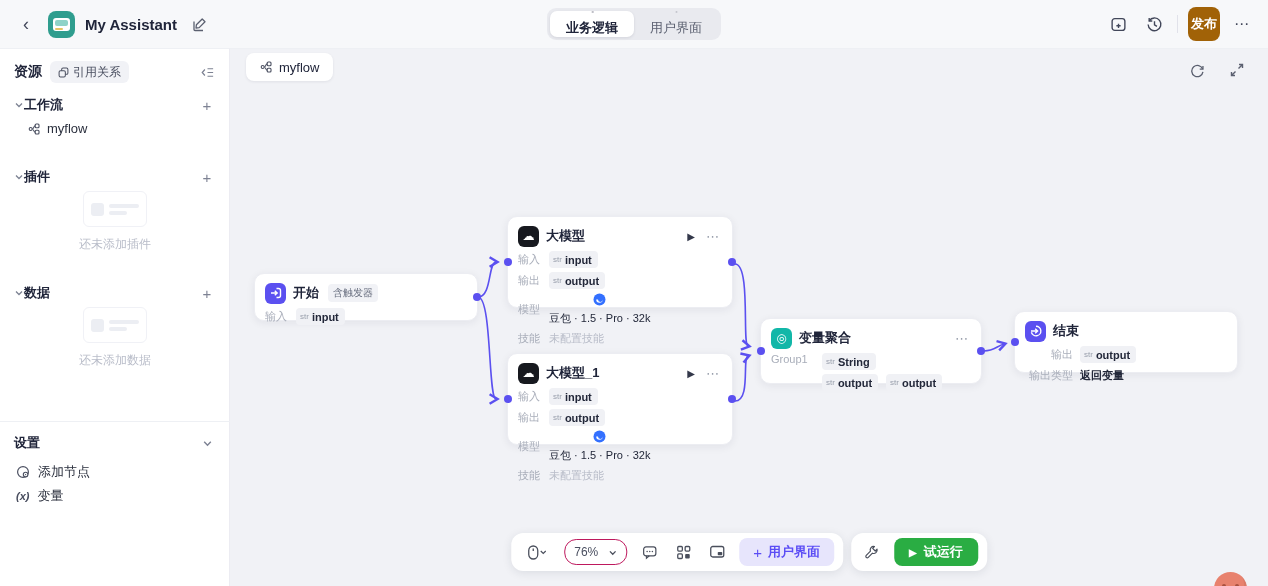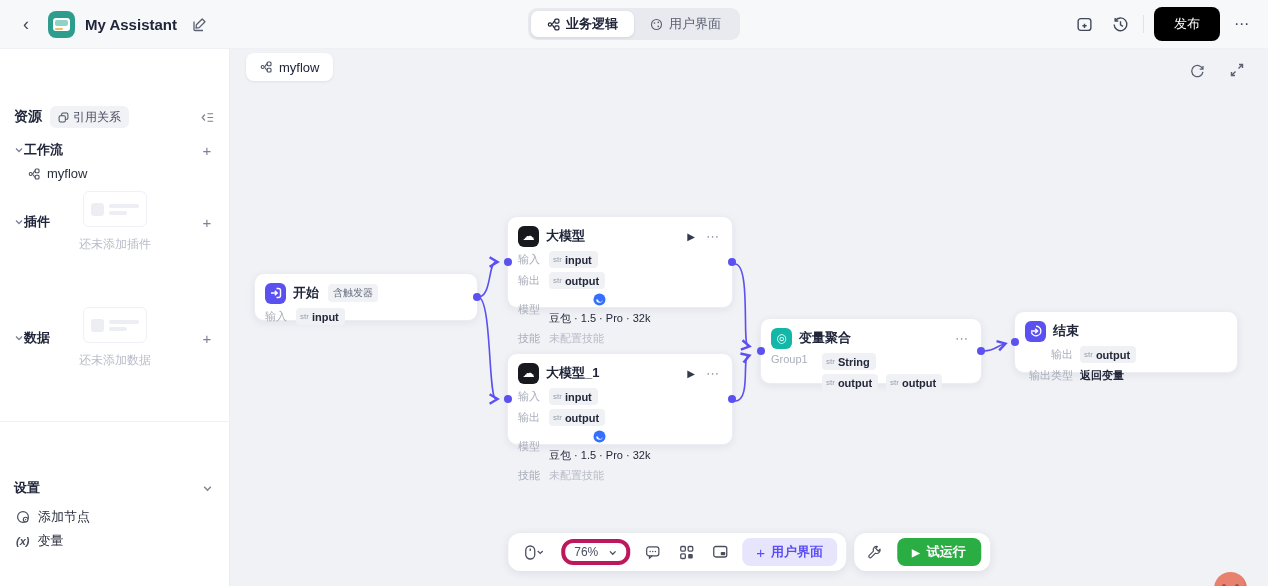--- a/index.html
+++ b/index.html
@@ -13,32 +13,32 @@
     font-size:18px; color:#42475a; cursor:pointer; }
   .app-icon { width:27px; height:27px; border-radius:8px; background:#2f9d8e; display:flex; align-items:center; justify-content:center; }
   .app-icon .inner { width:17px; height:13px; background:#fff; border-radius:3px; position:relative; overflow:hidden; }
   .app-icon .inner::before { content:""; position:absolute; left:2px; top:2px; width:13px; height:6px; background:#8fd3c8; border-radius:2px; }
   .app-icon .inner::after { content:""; position:absolute; left:2px; bottom:1px; width:8px; height:2px; background:#e4c465; border-radius:1px; }
   .app-title { font-size:15px; font-weight:700; color:#20253a; }
   .icon-btn { width:26px; height:26px; display:flex; align-items:center; justify-content:center; border-radius:6px; cursor:pointer; }
   .seg { position:absolute; left:50%; top:8px; transform:translateX(-50%); height:32px;
     background:#e9eaef; border-radius:9px; padding:3px; display:flex; align-items:center; }
   .seg-item { height:26px; padding:0 16px; display:flex; align-items:center; gap:6px; font-size:13px;
-    border-radius:7px; color:#5b6070; cursor:pointer; white-space:nowrap; }
+    border-radius:7px; color:#5b6070; cursor:pointer; white-space:nowrap;flex-direction:column; }
   .seg-item.active { background:#fff; color:#20253a; font-weight:700; box-shadow:0 1px 3px rgba(20,24,48,.1); }
   .h-right { position:absolute; right:14px; top:0; height:48px; display:flex; align-items:center; gap:10px; }
   .v-div { width:1px; height:18px; background:#e1e2ea; }
-  .publish-btn { background:#000000; color:#fff; font-size:13px; font-weight:400; border:none;
-    border-radius:8px; padding:8px 20px; cursor:pointer; }
+  .publish-btn { background:#a16207; color:#fff; font-size:13px; font-weight:700; border:none;
+    border-radius:8px; padding:8px 3px; cursor:pointer; }
   .more-dots { font-size:15px; color:#42475a; letter-spacing:1px; cursor:pointer; padding:0 4px; }
 
   
   .sidebar { position:absolute; top:48px; left:0; width:230px; height:538px; background:#fff;
     border-right:1px solid #ececf2; border-top:1px solid #eef0f4; }
-  .sb-abs { position:absolute; left:14px; right:12px; display:flex; align-items:center;margin-top:45px; }
+  .sb-abs { position:absolute; left:14px; right:12px; display:flex; align-items:center; }
   .sb-title { font-size:14px; font-weight:700; color:#20253a; }
   .ref-pill { margin-left:8px; background:#f1f2f6; border-radius:6px; height:22px; padding:0 8px;
     display:flex; align-items:center; gap:4px; font-size:12px; color:#4a4f60; cursor:pointer; }
   .sec-head { gap:0; cursor:pointer; }
   .sec-label { font-size:13px; font-weight:700; color:#20253a; }
   .plus-btn { margin-left:auto; color:#7d8293; font-size:15px; width:20px; height:20px;
     display:flex; align-items:center; justify-content:center; cursor:pointer; }
   .tree-item { left:28px; gap:7px; font-size:13px; color:#2a2f3d; cursor:pointer; }
   .empty-wrap { position:absolute; left:0; width:230px; display:flex; flex-direction:column; align-items:center; }
   .skel { width:64px; height:36px; border:1px solid #f0f1f6; border-radius:6px; background:#fff;
@@ -83,21 +83,21 @@
   .port { position:absolute; width:8px; height:8px; border-radius:50%; background:#5b50f0; top:50%;
     transform:translateY(-50%); cursor:crosshair; }
   .port.in { left:-13px; } .port.out { right:-13px; }
   .agg-col { display:flex; flex-direction:column; gap:4px; }
   .agg-row { display:flex; gap:8px; }
 
   
   .toolbar { position:absolute; left:50%; bottom:15px; transform:translateX(-50%); display:flex; gap:8px; }
   .tb-group { background:#fff; border-radius:12px; box-shadow:0 2px 10px rgba(30,35,60,.1);
     display:flex; align-items:center; gap:10px; padding:5px 9px; height:38px; }
-  .zoom-box { border:4px solid #be185d; border-radius:12px; height:26px; padding:4px 9px; display:flex;
+  .zoom-box { border:1px solid #be185d; border-radius:12px; height:26px; padding:4px 9px; display:flex;
     align-items:center; gap:10px; font-size:12px; color:#4a4f60; cursor:pointer; }
   .tb-icon { width:24px; height:24px; display:flex; align-items:center; justify-content:center; cursor:pointer; border-radius:6px; }
   .add-node-btn { background:#e7e5fc; color:#5b4df5; border:none; border-radius:8px; height:28px;
     padding:0 14px; font-size:13px; font-weight:600; display:flex; align-items:center; gap:6px; cursor:pointer; }
   .run-btn { background:#2aad43; color:#fff; border:none; border-radius:8px; height:28px;
     padding:0 15px; font-size:13px; font-weight:700; display:flex; align-items:center; gap:7px; cursor:pointer; }
   .mini-chevron { display:flex; align-items:center; }
 
   .helper-avatar { position:absolute; left:984px; top:523px; width:33px; height:33px; border-radius:50%;
     background:#e8826e; box-shadow:inset -3px -4px 0 rgba(0,0,0,.06); cursor:pointer; }

